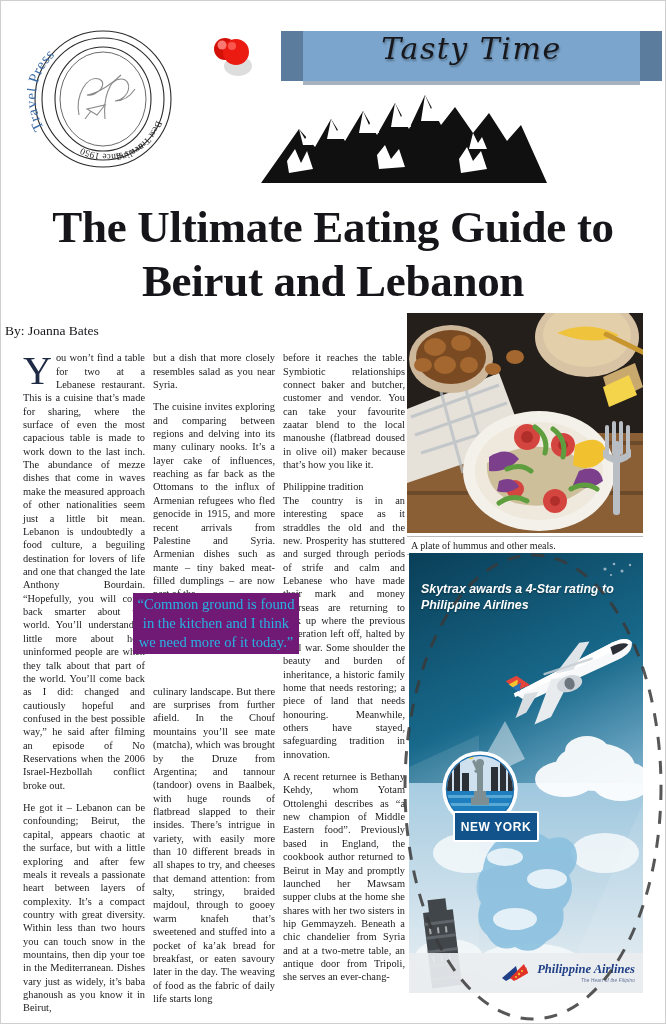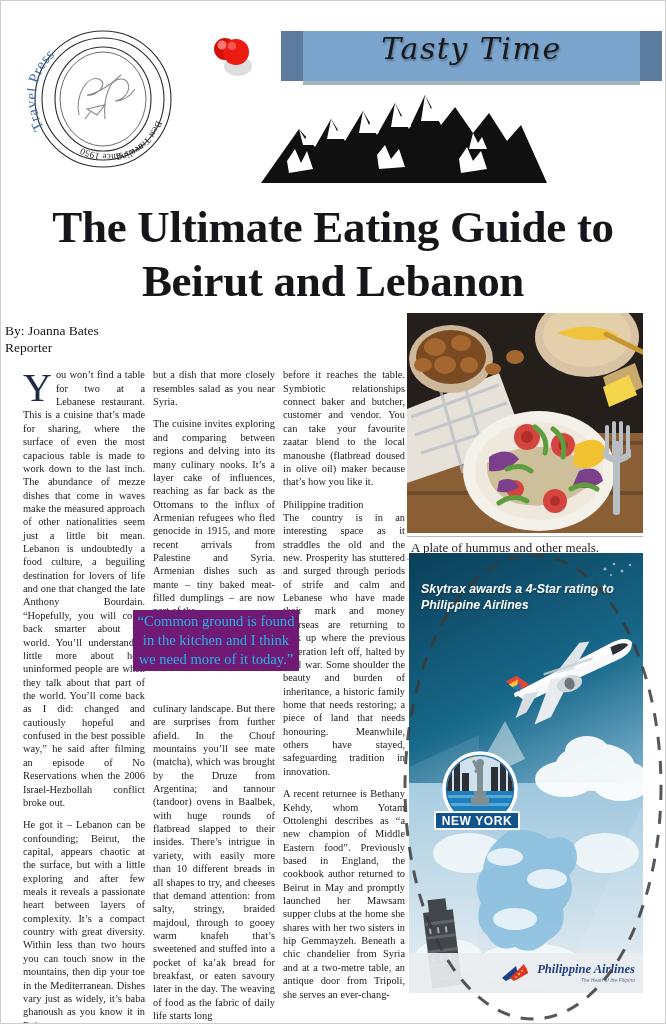--- a/index.html
+++ b/index.html
@@ -128,21 +128,21 @@
     width: 236px; height: 220px;
     overflow: hidden;
     background: #2a2520;
   }
   .photo svg { position: absolute; inset: 0; width: 100%; height: 100%; }
   .caption {
     border-top: 1px solid #b9b9b9;
     border-bottom: 1px solid #b9b9b9;
     margin-top: 3px;
     padding: 3px 2px 3px 4px;
-    font-size: 13px;
+    font-size: 10px;
     color: #1b1b1f;
   }
 
   
   .ad {
     position: absolute; left: 408px; top: 552px;
     width: 234px; height: 440px;
     overflow: hidden;
     background: #0d4a63;
   }
@@ -158,22 +158,22 @@
     color: #ffffff;
     text-shadow: 0 1px 2px rgba(0,0,0,.35);
     z-index: 4;
   }
   .ny-badge {
     position: absolute; left: 32px; top: 196px;
     width: 78px; height: 86px; z-index: 5;
   }
   .ny-badge svg { width: 100%; height: 100%; display: block; }
   .ny-label {
-    position: absolute; left: 25px; top: 258px;
-    width: 86px; height: 19px;
+    position: absolute; left: 44px; top: 258px;
+    width: 86px; height: 31px;
     background: #12538c;
     border: 2px solid #ffffff;
     border-radius: 2px;
     display: flex; align-items: center; justify-content: center;
     font-family: "Liberation Sans", sans-serif;
     font-weight: bold; font-size: 12px;
     color: #ffffff;
     letter-spacing: 0.6px;
     z-index: 6;
   }
@@ -273,21 +273,20 @@
         <path fill="#ffffff" d="M40 40 L46 50 L50 44 L54 56 L44 56 Z M72 30 L78 42 L82 36 L86 50 L68 50 Z M104 22 L110 36 L114 28 L120 44 L100 44 Z M136 14 L142 28 L147 20 L152 38 L132 38 Z M166 6 L172 20 L177 12 L183 32 L162 32 Z M214 44 L219 54 L223 48 L228 60 L210 60 Z"></path>
         <path fill="#ffffff" d="M28 72 L36 60 L42 74 L48 62 L54 80 L30 84 Z M118 66 L126 56 L132 70 L140 60 L146 78 L120 80 Z M200 70 L208 58 L214 72 L222 62 L228 80 L202 84 Z"></path>
       </svg>
     </div>
   </div>
 
   <h1 class="headline">The Ultimate Eating Guide to Beirut and Lebanon</h1>
 
   <div class="byline">
     <div>By: Joanna Bates</div>
-    <div>Reporter</div>
   </div>
 
   <div class="body-area">
 
     <div class="col" id="col1">
       <p class="dropcap">You won’t find a table for two at a Lebanese restaurant. This is a cuisine that’s made for sharing, where the surface of even the most capacious table is made to work down to the last inch. The abundance of mezze dishes that come in waves make the measured approach of other nationalities seem just a little bit mean. Lebanon is undoubtedly a food culture, a beguiling destination for lovers of life and one that changed the late Anthony Bourdain. “Hopefully, you will come back smarter about the world. You’ll understand a little more about how uninformed people are when they talk about that part of the world. You’ll come back as I did: changed and cautiously hopeful and confused in the best possible way,” he said after filming an episode of No Reservations when the 2006 Israel-Hezbollah conflict broke out.</p>
       <p>He got it – Lebanon can be confounding; Beirut, the capital, appears chaotic at the surface, but with a little exploring and after few meals it reveals a passionate heart between layers of complexity. It’s a compact country with great diversity. Within less than two hours you can touch snow in the mountains, then dip your toe in the Mediterranean. Dishes vary just as widely, it’s baba ghanoush as you know it in Beirut,</p>
     </div>
 
     <div class="col" id="col2">

